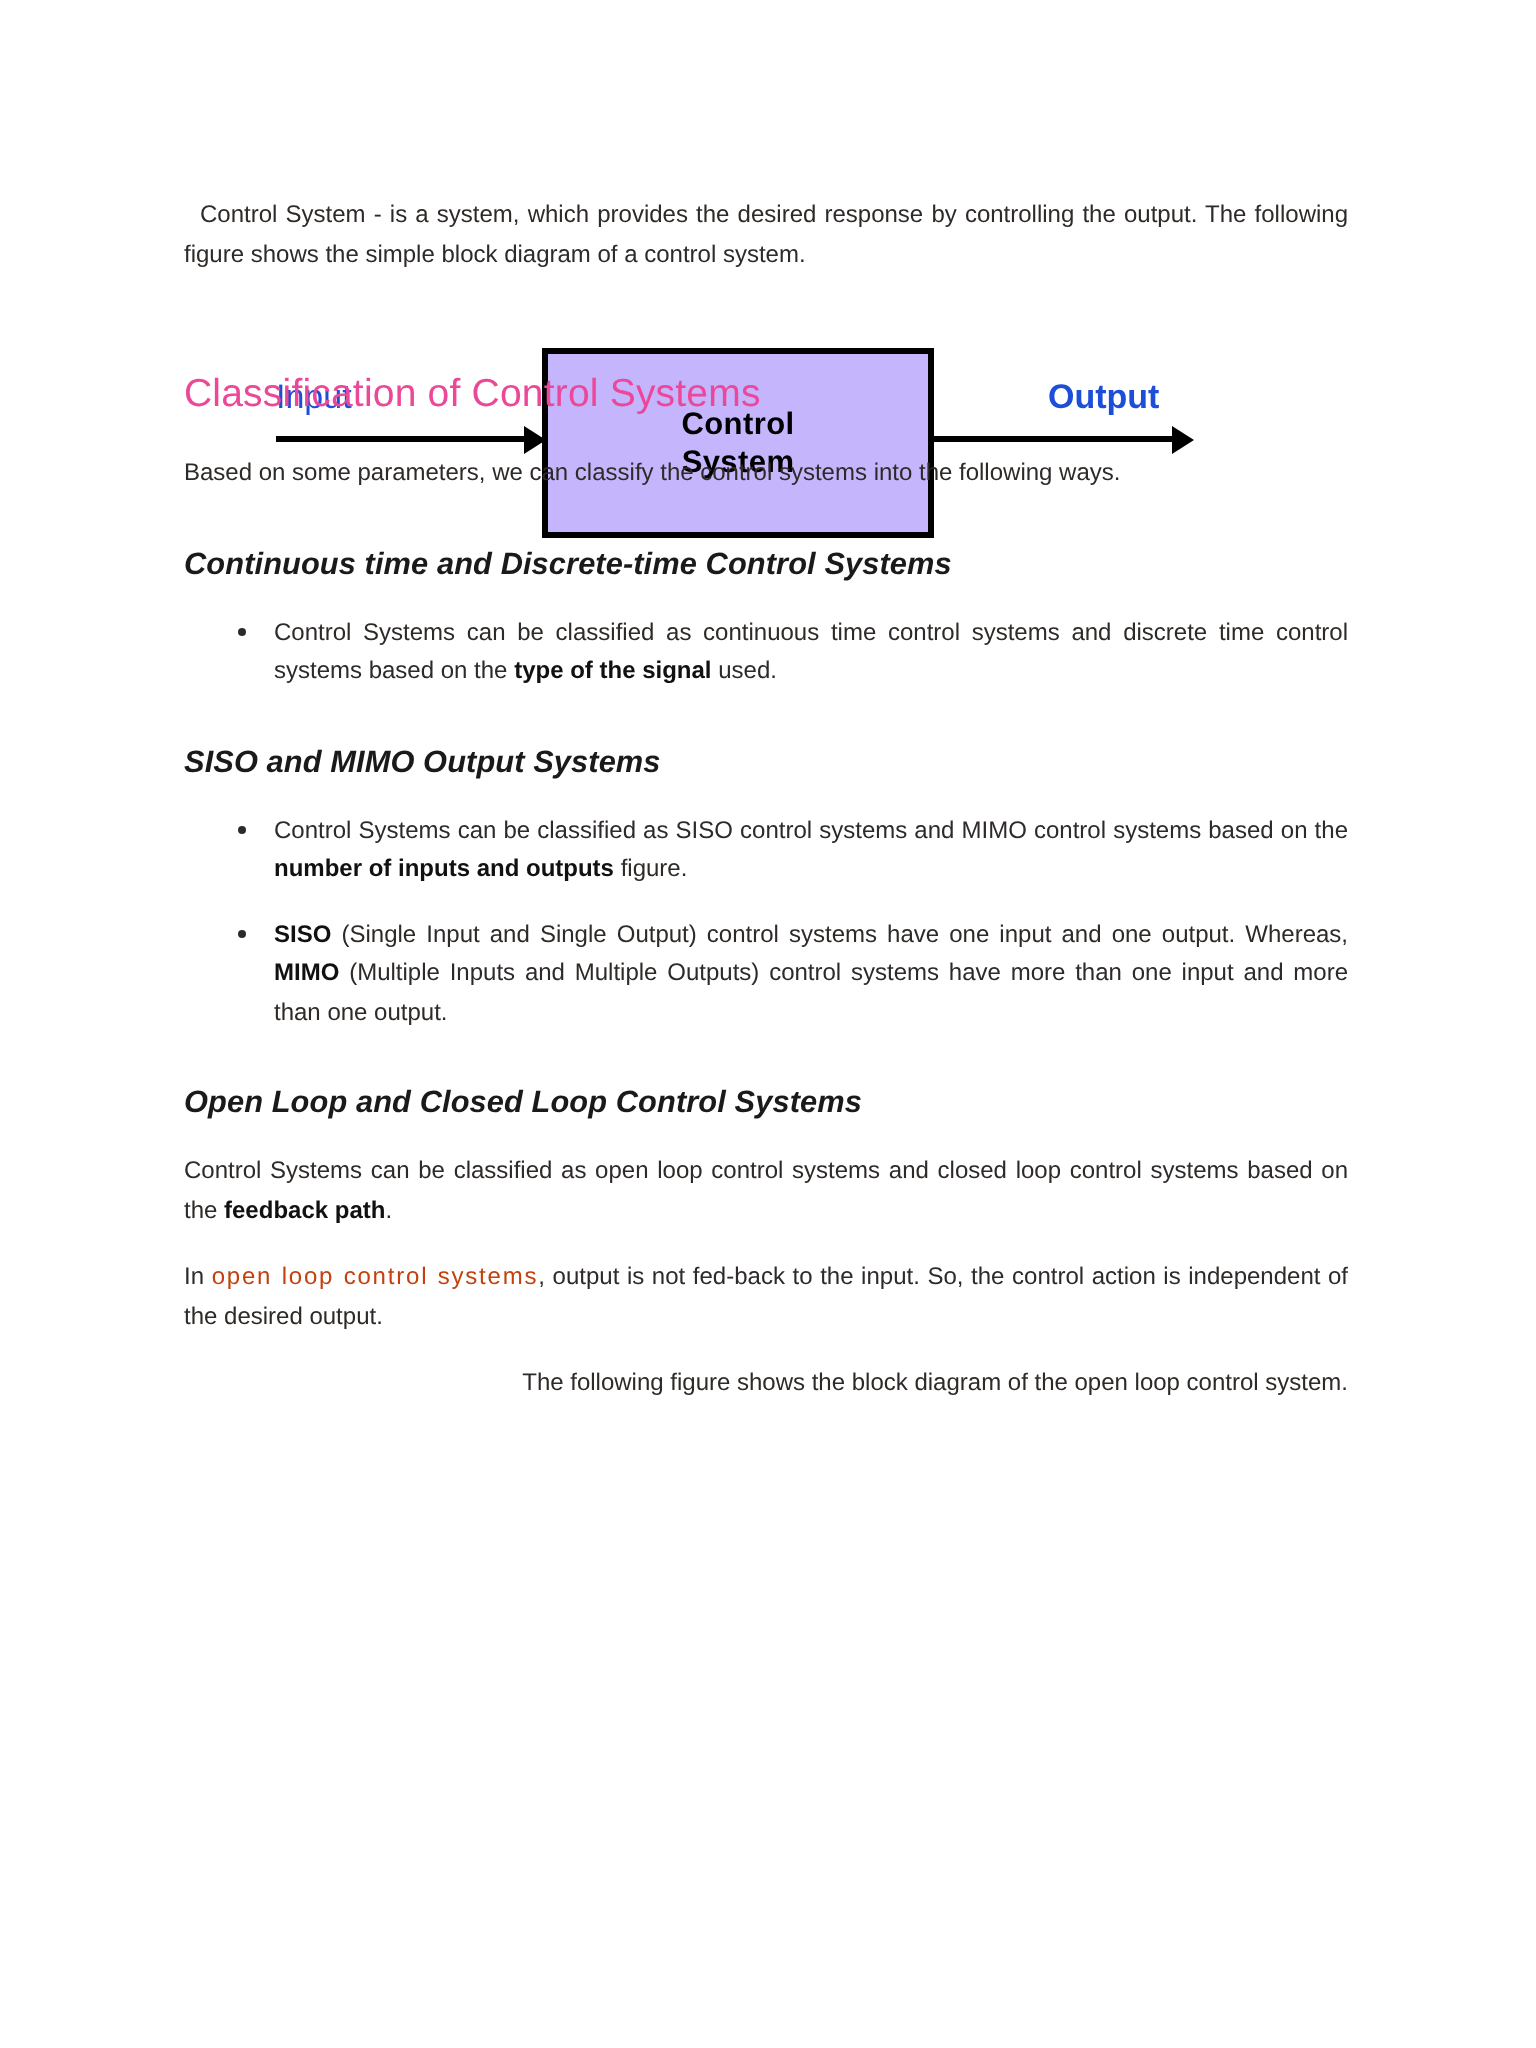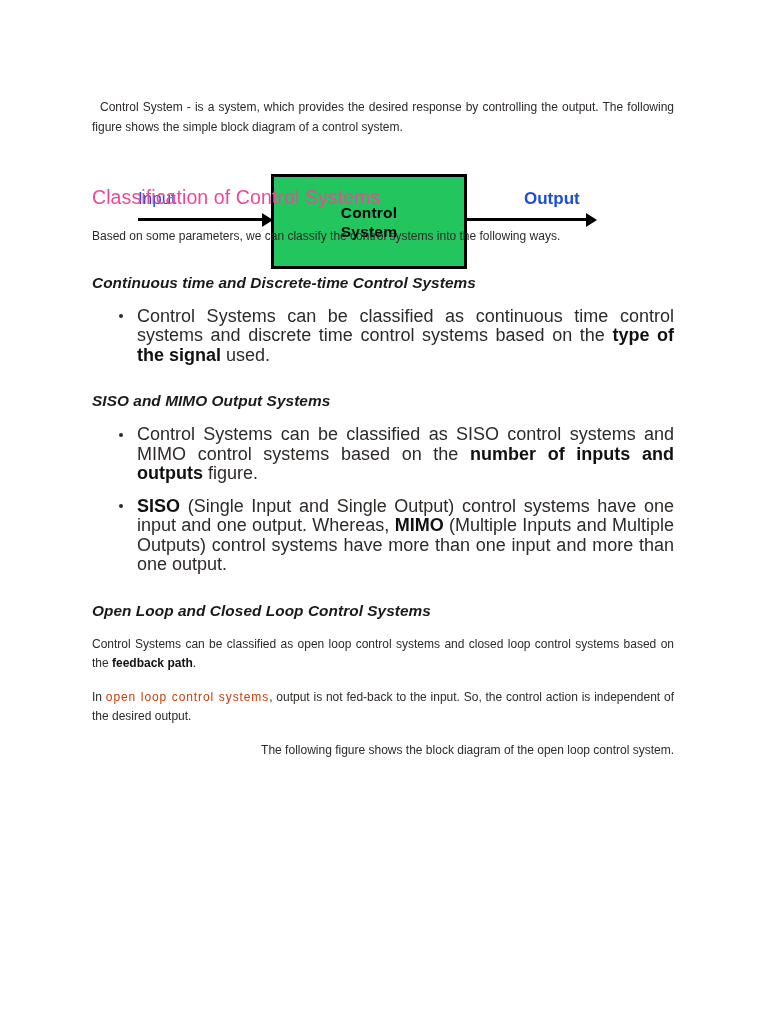--- a/index.html
+++ b/index.html
@@ -70,21 +70,21 @@
 
   
   ul.doc-list {
     margin: 0;
     padding: 0;
     list-style: none;
   }
   ul.doc-list li {
     position: relative;
     padding-left: 45px;
-    font-size: 18px;
+    font-size: 12px;
     line-height: 19.5px;
     text-align: justify;
     color: #2e2a28;
   }
   ul.doc-list li .dot {
     position: absolute;
     left: 27px;
     top: 7.5px;
     width: 4px;
     height: 4px;
@@ -102,21 +102,21 @@
     width: 768px;
     height: 125px;
   }
   .dgm-box {
     position: absolute;
     left: 271px;
     top: 14px;
     width: 190px;
     height: 89px;
     border: 3px solid #000000;
-    background: #22c55e;
+    background: #c4b5fd;
     box-sizing: content-box;
   }
   .dgm-box-label {
     position: absolute;
     left: 0;
     top: 50%;
     width: 100%;
     transform: translateY(-50%);
     text-align: center;
     font-size: 15.5px;

